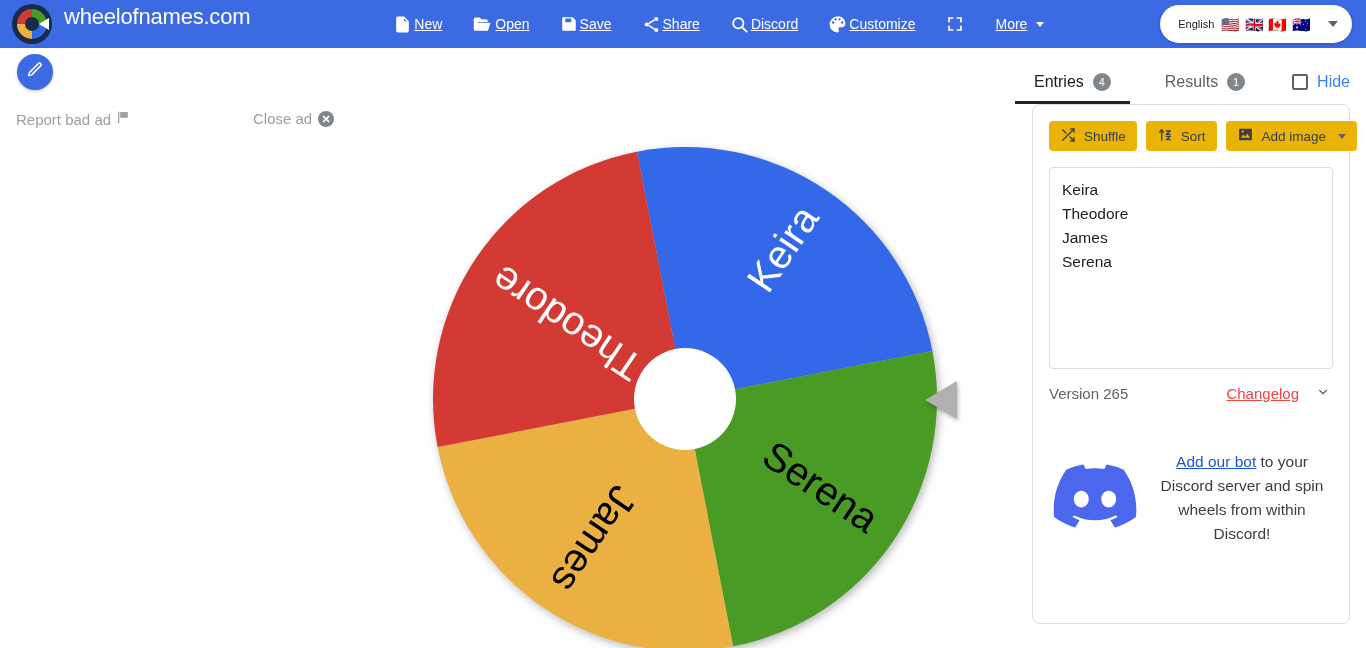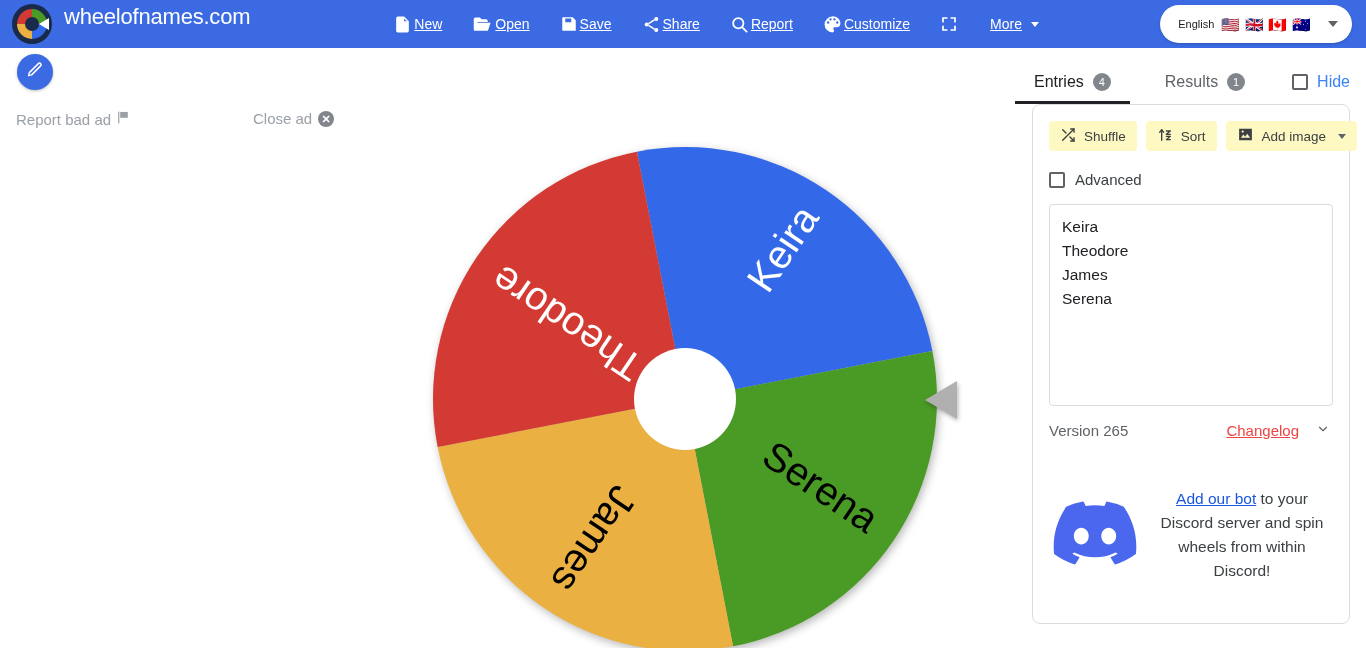--- a/index.html
+++ b/index.html
@@ -282,21 +282,21 @@
 
   #tool-row {
     display: flex;
     gap: 9px;
     align-items: center;
   }
   .tool-btn {
     display: flex;
     align-items: center;
     gap: 8px;
-    background: #fef9c3;
+    background: #eab308;
     border-radius: 4px;
     height: 30px;
     padding: 0 11px;
     font-size: 13.5px;
     color: #3c4043;
     cursor: pointer;
     white-space: nowrap;
   }
   .tool-btn .mini-caret {
     width: 0; height: 0;
@@ -429,21 +429,21 @@
       <span>Share</span>
     </div>
 
     <div class="nav-item">
       <span>
         <svg width="19" height="19" viewBox="0 0 24 24" fill="none" stroke="#fff" stroke-width="2.3">
             <circle cx="10.5" cy="10.5" r="6.5"></circle>
             <line x1="15.5" y1="15.5" x2="21" y2="21" stroke-linecap="round"></line>
           </svg>
       </span>
-      <span>Report</span>
+      <span>Discord</span>
     </div>
 
     <div class="nav-item">
       <span>
         <svg width="19" height="19" viewBox="0 0 24 24" fill="#fff">
             <path d="M12 2a10 10 0 0 0 0 20c1.1 0 2-.9 2-2 0-.5-.2-1-.5-1.3-.3-.4-.5-.8-.5-1.2 0-1.1.9-2 2-2H17a5 5 0 0 0 5-5c0-4.97-4.48-9-10-9zm-5.5 9a1.5 1.5 0 1 1 0-3 1.5 1.5 0 0 1 0 3zm3-4a1.5 1.5 0 1 1 0-3 1.5 1.5 0 0 1 0 3zm5 0a1.5 1.5 0 1 1 0-3 1.5 1.5 0 0 1 0 3zm3.5 4a1.5 1.5 0 1 1 0-3 1.5 1.5 0 0 1 0 3z"></path>
           </svg>
       </span>
       <span>Customize</span>
     </div>
@@ -585,24 +585,20 @@
             <svg width="17" height="17" viewBox="0 0 24 24" fill="#3c4043">
                 <path d="M3 4h18v16H3V4zm2.5 12.5h13l-4-5.5-3 4-2.5-3-3.5 4.5zM8 9.5a1.6 1.6 0 1 0 0-3.2 1.6 1.6 0 0 0 0 3.2z"></path>
               </svg>
           </span>
           <span>Add image</span>
           <span class="mini-caret"></span>
         </div>
 
       </div>
 
-      <div id="advanced-row">
-        <span class="cb"></span>
-        <span>Advanced</span>
-      </div>
 
       <div id="entries-box">
           <div>Keira</div>
           <div>Theodore</div>
           <div>James</div>
           <div>Serena</div>
         </div>
 
       <div id="version-row">
         <span>Version 265</span>

